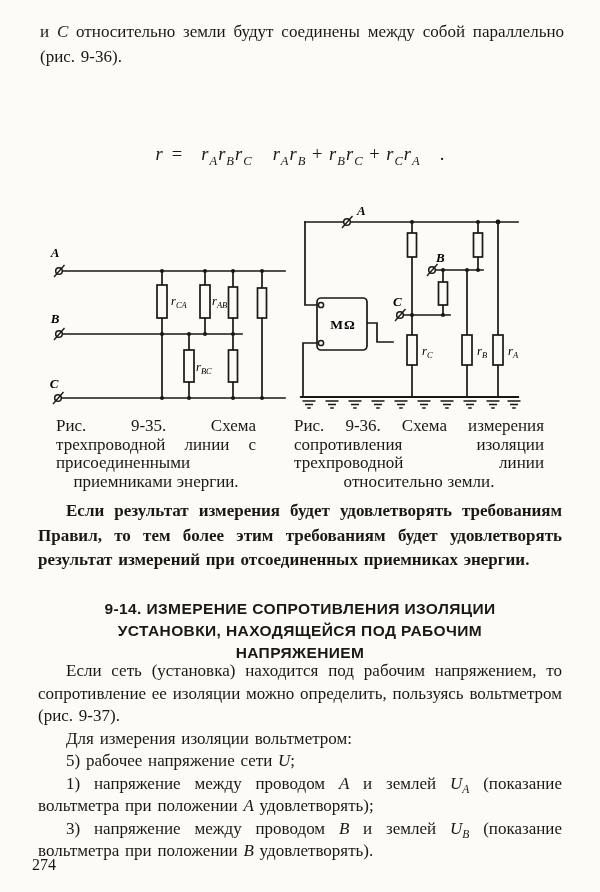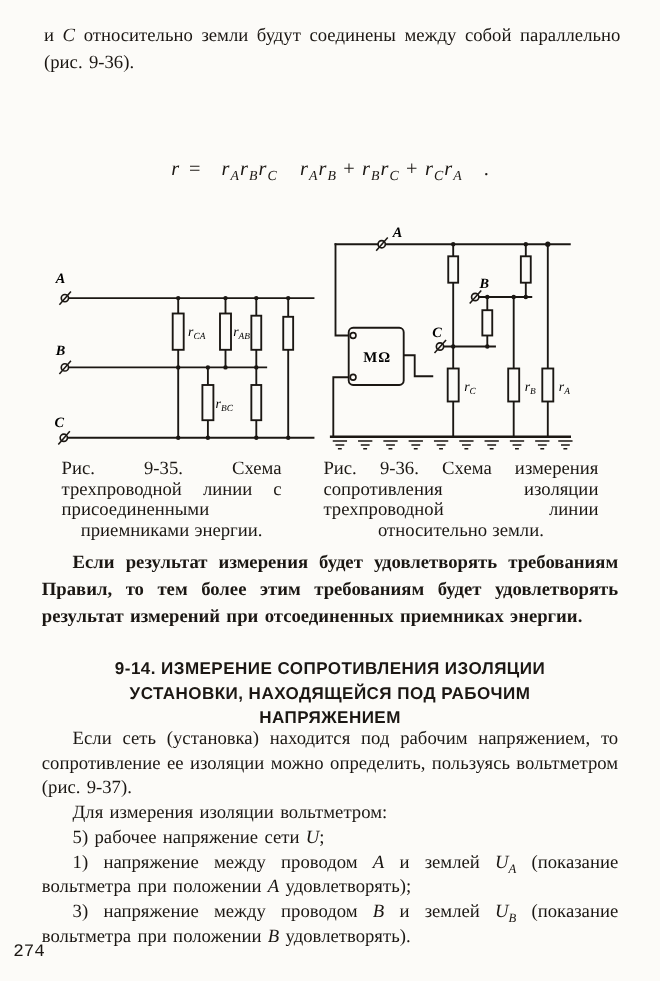--- a/index.html
+++ b/index.html
@@ -38,21 +38,21 @@
   
   .caption{
     font-size:17px;line-height:18.5px;text-align:justify;
     text-align-last:center;word-spacing:0.5px;
   }
   .heading{
     left:55px;top:598px;width:490px;text-align:center;
     font-family:"Liberation Sans","DejaVu Sans",sans-serif;
     font-weight:bold;font-size:15.5px;line-height:22px;letter-spacing:0.4px;
   }
-  .pagenum{left:12px;top:856px;font-size:16px;font-family:Liberation Mono, monospace;}
+  .pagenum{left:32px;top:856px;font-size:16px;}
 </style>
 </head>
 <body>
 
 <div class="abs bodytext" style="left:40px;top:20px;">
   <p class="para"><span>и </span><span style="font-style: italic;">C</span><span> относительно земли будут соединены между собой параллельно (рис. 9-36).</span></p>
 </div>
 
 <div class="abs formula">
   <span><span style="font-style: italic;">r</span></span>

